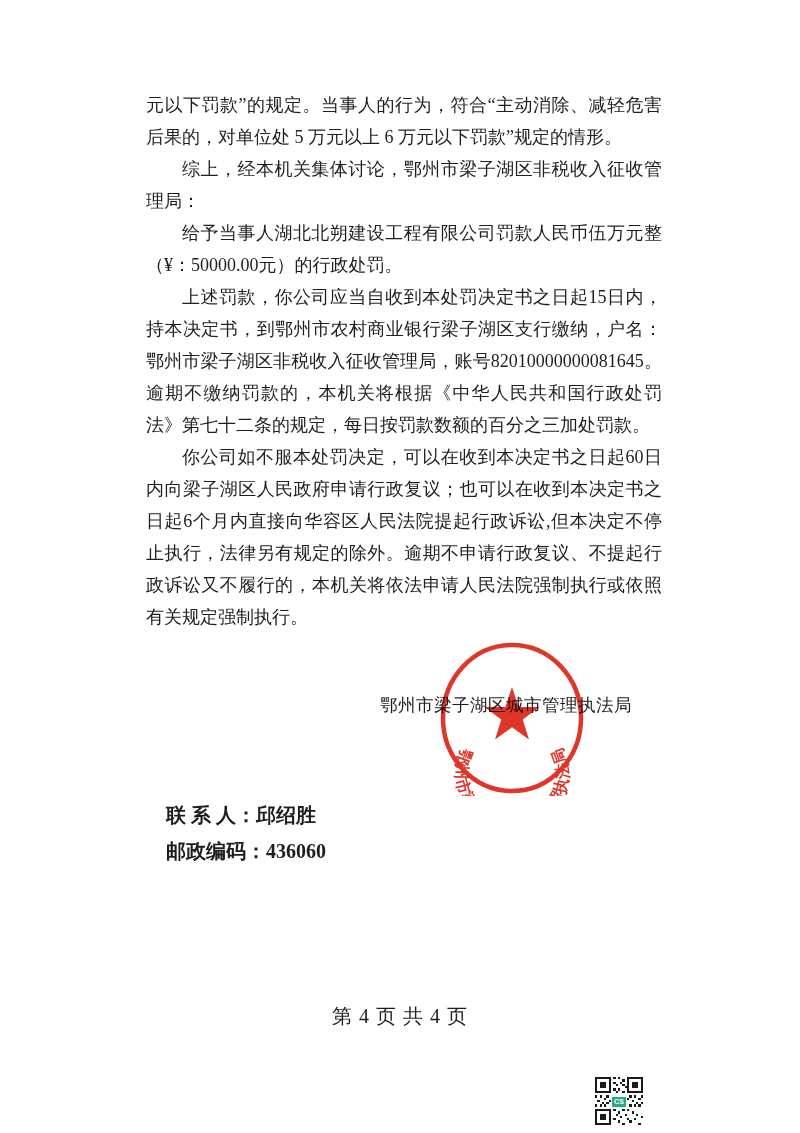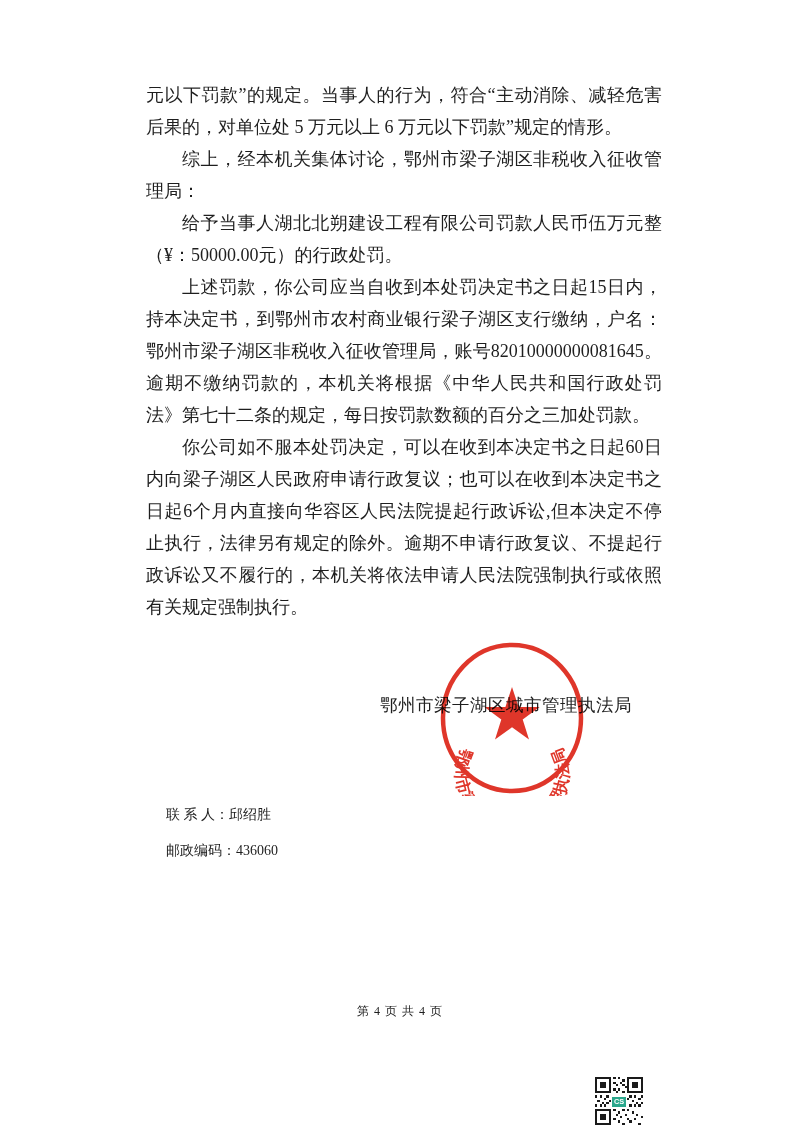--- a/index.html
+++ b/index.html
@@ -5,45 +5,45 @@
   html,body{margin:0;padding:0;background:#ffffff;}
   .page{
     position:relative;
     width:800px;height:1133px;
     background:#ffffff;
     overflow:hidden;
     font-family:"Liberation Serif","DejaVu Serif",serif;
     color:#1e1e1e;
   }
   .body-text{
-    position:absolute;left:146px;top:79px;width:516px;
+    position:absolute;left:146px;top:89px;width:516px;
     font-size:18px;line-height:32px;
     text-align:justify;
   }
   .body-text p{margin:0;text-indent:2em;}
   .body-text p.continuation{text-indent:0;}
   .signature{
     position:absolute;left:145px;top:693px;width:516px;
     font-size:17.5px;color:#1e1e1e;
   }
   .sig-agency{margin-left:235px;letter-spacing:0.5px;}
   .sig-date{margin-left:311px;margin-top:22px;}
   .stamp{
     position:absolute;left:437px;top:640px;width:150px;height:156px;
     mix-blend-mode:multiply;
     opacity:0.92;
   }
   .contact{
     position:absolute;left:166px;top:797px;
-    font-size:14px;line-height:36px;
+    font-size:20px;line-height:36px;font-weight:bold;
   }
   .contact-row{white-space:nowrap;}
   .footer{
     position:absolute;left:0;top:1003px;width:800px;
-    text-align:center;font-size:12px;letter-spacing:1px;
+    text-align:center;font-size:20px;letter-spacing:1px;
   }
   .qr{
     position:absolute;left:595px;top:1077px;width:48px;height:48px;
   }
 </style>
 </head>
 <body>
 
 <div class="page">
 

